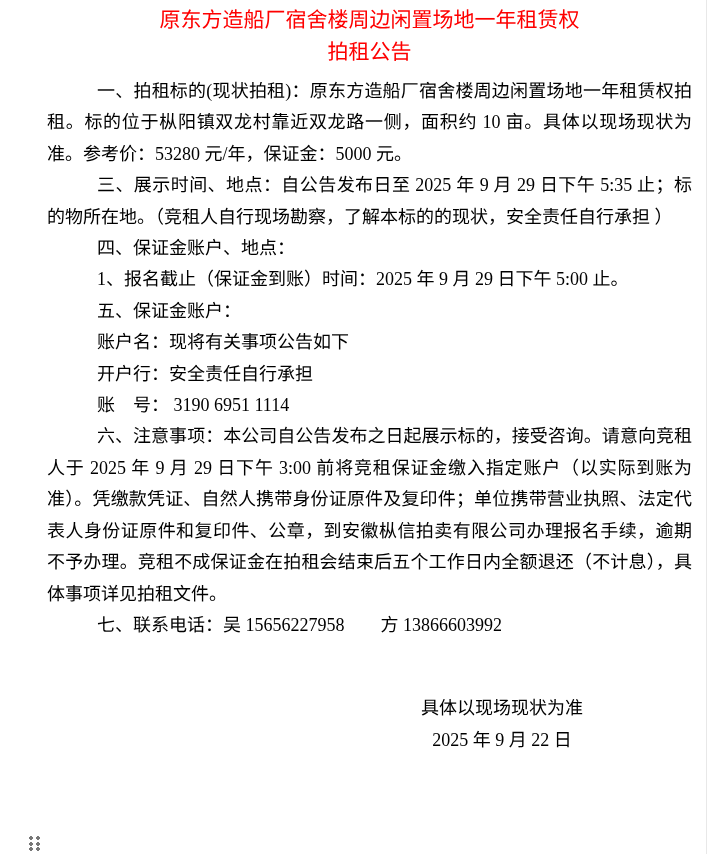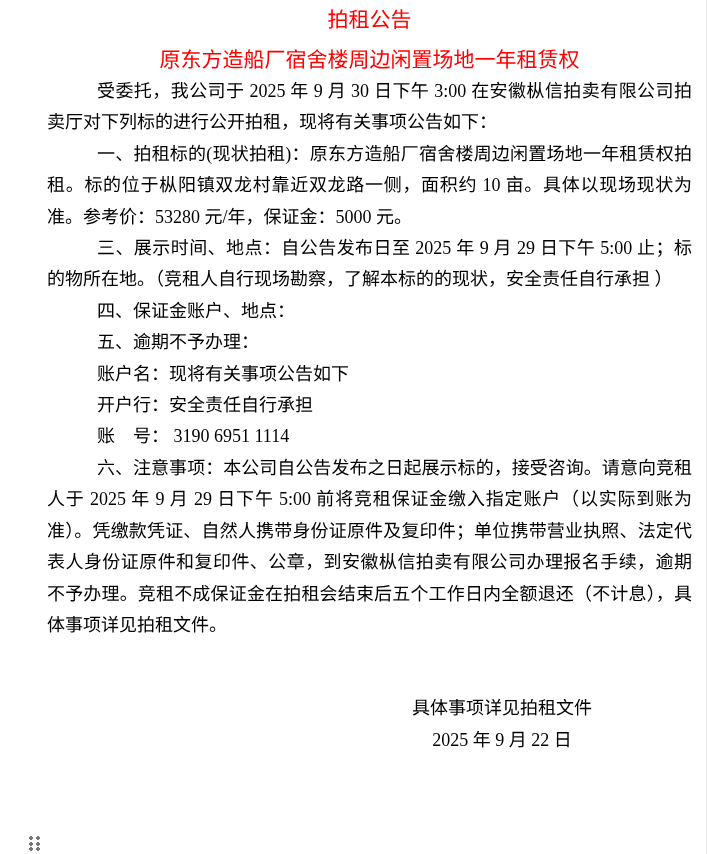--- a/index.html
+++ b/index.html
@@ -70,37 +70,38 @@
     background:
       linear-gradient(#777, #777) center/4px 2px no-repeat,
       linear-gradient(#777, #777) center/2px 4px no-repeat;
   }
 </style>
 </head>
 <body>
 
 <div class="page">
 
+  <h1 class="doc-title" style="color: rgb(254, 0, 0);">原东方造船厂宿舍楼周边闲置场地一年租赁权</h1>
   <h1 class="doc-title second" style="color: rgb(254, 0, 0);">拍租公告</h1>
-  <h1 class="doc-title" style="color: rgb(254, 0, 0);">原东方造船厂宿舍楼周边闲置场地一年租赁权</h1>
 
   <div class="body-text" style="color: rgb(0, 0, 0);">
-    <p>受委托，我公司于 2025 年 9 月 30 日下午 3:00 在安徽枞信拍卖有限公司拍卖厅对下列标的进行公开拍租，现将有关事项公告如下：</p>
     <p>一、拍租标的(现状拍租)：原东方造船厂宿舍楼周边闲置场地一年租赁权拍租。标的位于枞阳镇双龙村靠近双龙路一侧，面积约 10 亩。具体以现场现状为准。参考价：53280 元/年，保证金：5000 元。</p>
-    <p>三、展示时间、地点：自公告发布日至 2025 年 9 月 29 日下午 5:00 止；标的物所在地。（竞租人自行现场勘察，了解本标的的现状，安全责任自行承担 ）</p>
+    <p>三、展示时间、地点：自公告发布日至 2025 年 9 月 29 日下午 5:35 止；标的物所在地。（竞租人自行现场勘察，了解本标的的现状，安全责任自行承担 ）</p>
     <p>四、保证金账户、地点：</p>
-    <p>五、逾期不予办理：</p>
+    <p>1、报名截止（保证金到账）时间：2025 年 9 月 29 日下午 5:00 止。</p>
+    <p>五、保证金账户：</p>
     <p>账户名：现将有关事项公告如下</p>
     <p>开户行：安全责任自行承担</p>
     <p>账　号： 3190 6951 1114</p>
-    <p>六、注意事项：本公司自公告发布之日起展示标的，接受咨询。请意向竞租人于 2025 年 9 月 29 日下午 5:00 前将竞租保证金缴入指定账户（以实际到账为准）。凭缴款凭证、自然人携带身份证原件及复印件；单位携带营业执照、法定代表人身份证原件和复印件、公章，到安徽枞信拍卖有限公司办理报名手续，逾期不予办理。竞租不成保证金在拍租会结束后五个工作日内全额退还（不计息），具体事项详见拍租文件。</p>
+    <p>六、注意事项：本公司自公告发布之日起展示标的，接受咨询。请意向竞租人于 2025 年 9 月 29 日下午 3:00 前将竞租保证金缴入指定账户（以实际到账为准）。凭缴款凭证、自然人携带身份证原件及复印件；单位携带营业执照、法定代表人身份证原件和复印件、公章，到安徽枞信拍卖有限公司办理报名手续，逾期不予办理。竞租不成保证金在拍租会结束后五个工作日内全额退还（不计息），具体事项详见拍租文件。</p>
+    <p>七、联系电话：吴 15656227958　　方 13866603992</p>
   </div>
 
   <div class="signature">
-    <div>具体事项详见拍租文件</div>
+    <div>具体以现场现状为准</div>
     <div>2025 年 9 月 22 日</div>
   </div>
 
 </div>
 
 <div class="drag-handle">
   <i></i>
     <i></i>
     <i></i>
     <i></i>

